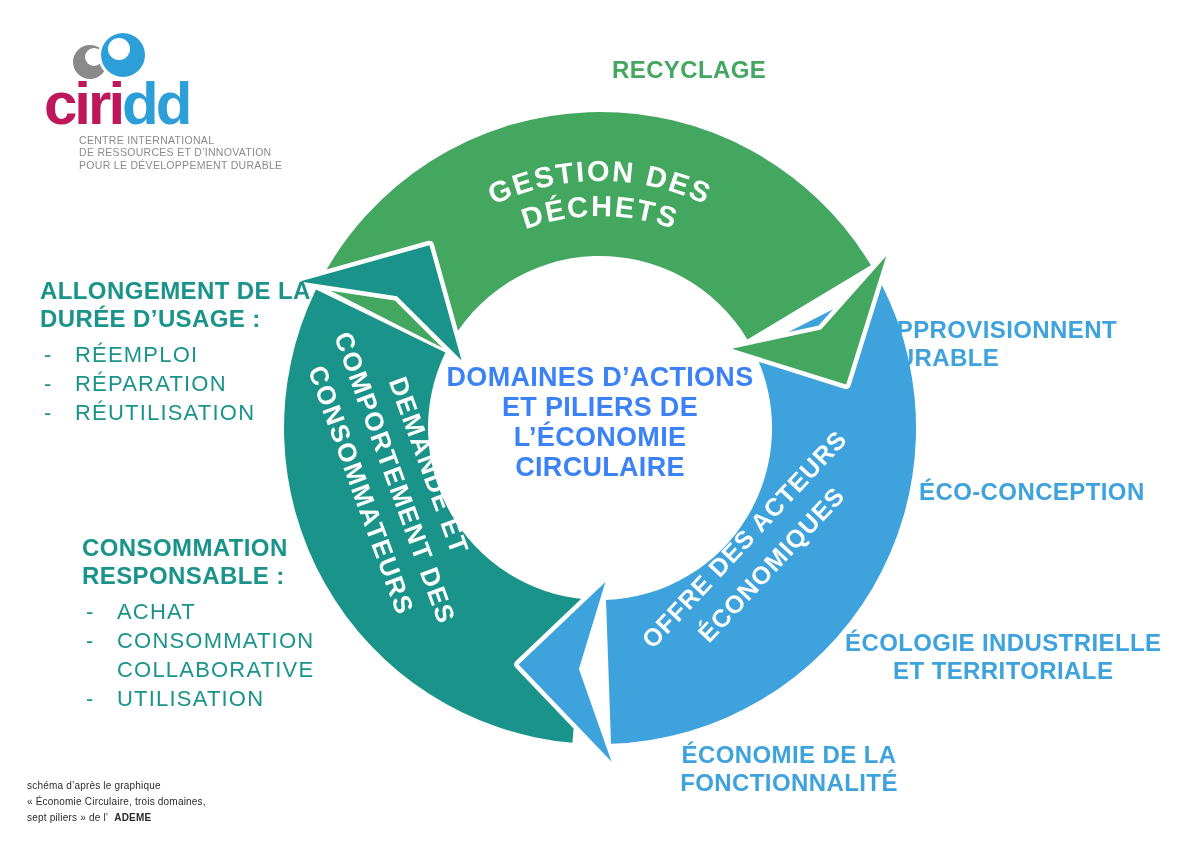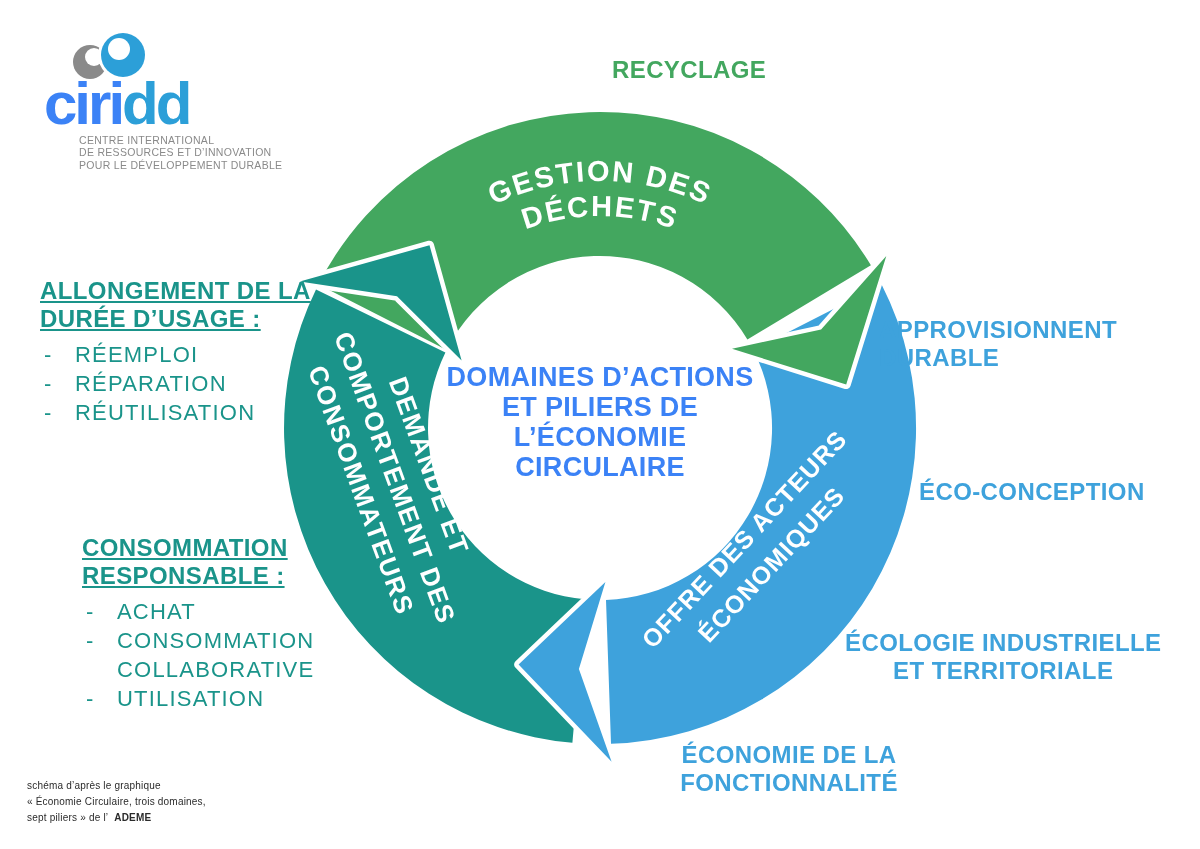--- a/index.html
+++ b/index.html
@@ -28,32 +28,32 @@
   
   .title{left:600px;top:362px;transform:translateX(-50%);text-align:center;
     color:#3b82f6;font-weight:bold;font-size:27px;line-height:30px;letter-spacing:0.3px;white-space:nowrap;}
   
   .plabel{position:absolute;font-weight:bold;font-size:24px;line-height:28px;letter-spacing:0.4px;white-space:nowrap;}
   .pgreen{color:#43A75F;}
   .pblue{color:#3EA2DC;}
   .center-x{transform:translateX(-50%);text-align:center;}
   
   .sideblock{position:absolute;color:#1A948A;white-space:nowrap;}
-  .sideblock .hd{font-weight:bold;font-size:24px;line-height:28px;letter-spacing:0.4px;text-decoration:underline;}
+  .sideblock .hd{font-weight:bold;font-size:24px;line-height:28px;letter-spacing:0.4px;}
   .sideblock .list{margin-top:7px;padding-left:4px;font-size:22px;line-height:29px;
     font-weight:normal;letter-spacing:1.2px;}
   .li{display:flex;}
   .dash{display:inline-block;width:31px;flex:0 0 31px;}
   
   .ring-gray{left:73px;top:45px;width:34px;height:34px;border-radius:50%;background:#8A8A8A;}
   .ring-gray .hole{position:absolute;left:12px;top:3px;width:18px;height:18px;border-radius:50%;background:#fff;}
   .ring-blue{left:101px;top:33px;width:44px;height:44px;border-radius:50%;background:#2C9FD8;box-shadow:0 0 0 3px #fff;}
   .ring-blue .hole{position:absolute;left:7px;top:5px;width:22px;height:22px;border-radius:50%;background:#fff;}
   .logo-word{left:44px;top:74px;font-size:60px;font-weight:bold;letter-spacing:-3px;line-height:60px;white-space:nowrap;}
-  .logo-word .g{color:#3b82f6;}
+  .logo-word .g{color:#be185d;}
   .logo-word .b{color:#2C9FD8;}
   .tagline{left:79px;top:134px;color:#8A8A8A;font-size:10.5px;line-height:12.4px;letter-spacing:0.3px;white-space:nowrap;}
   
   .note{left:27px;top:778px;color:#2B2B2B;font-size:10px;line-height:16px;letter-spacing:0.2px;white-space:nowrap;}
   .note b{font-weight:bold;margin-left:6px;}
 </style>
 </head>
 <body>
 
 <div class="stage">

